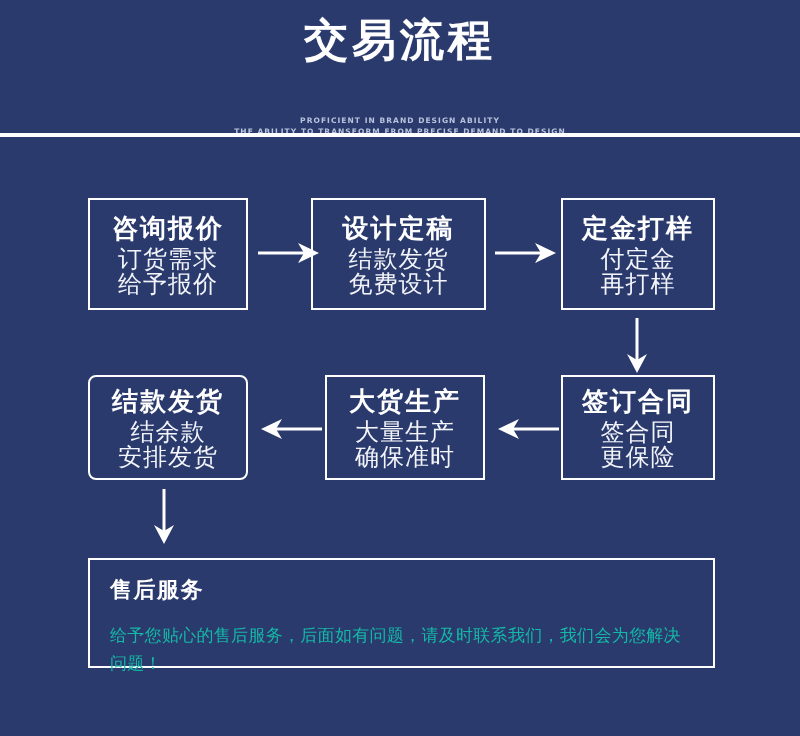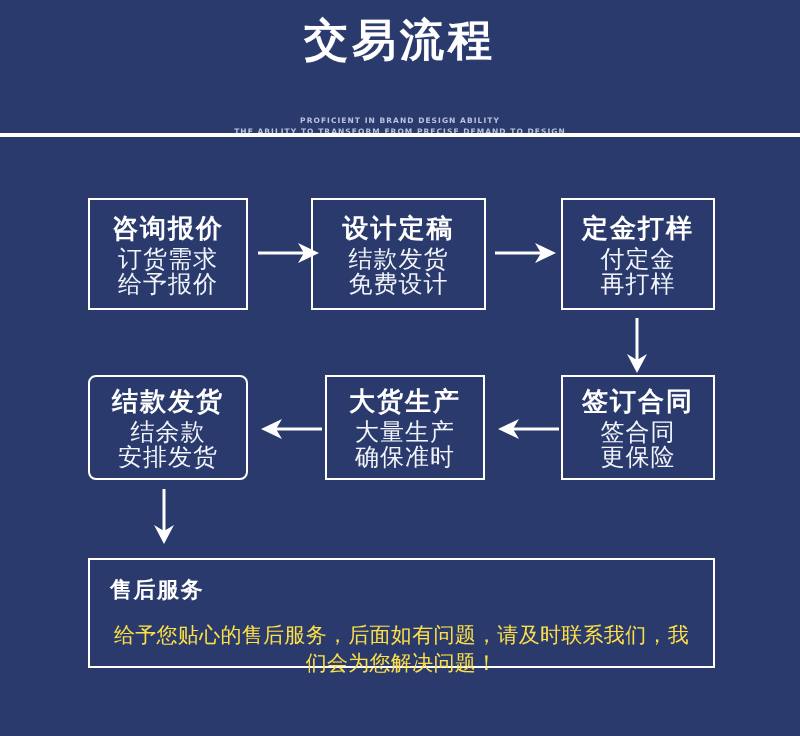--- a/index.html
+++ b/index.html
@@ -113,26 +113,25 @@
     color:#ffffff;
   }
   .footer-title{
     font-size:22px;
     font-weight:bold;
     letter-spacing:1.5px;
     line-height:28px;
     margin-bottom:17px;
   }
   .footer-text{
-    font-size:21px;
+    font-size:17px;
     font-weight:normal;
     line-height:28px;
     letter-spacing:0.3px;
-    color:#fde047;
-    text-align:center;
+    color:#14b8a6;
   }
 </style>
 </head>
 <body style="background: rgb(42, 58, 109);">
 
 <div id="page" style="background: rgb(42, 58, 109);">
 
   <div class="header">
     <div class="title-main">交易流程</div>
     <div class="title-en">

